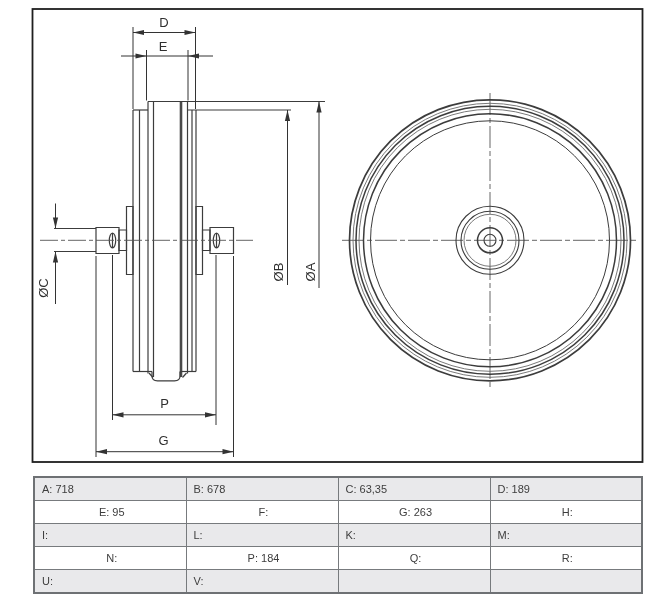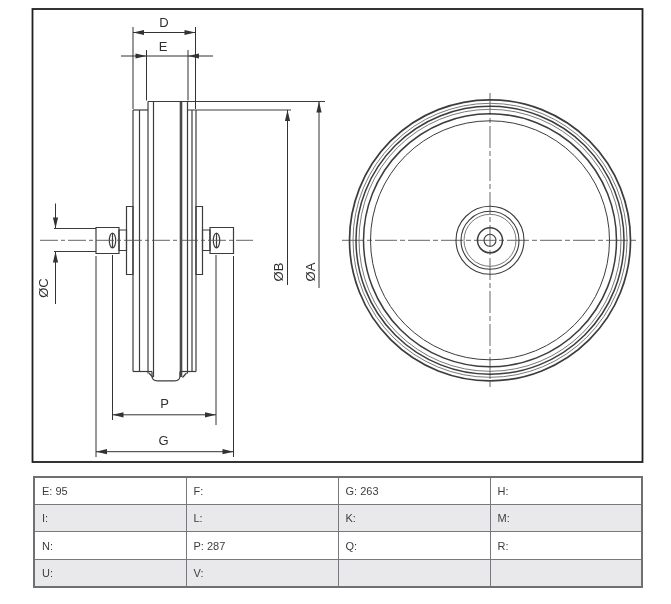--- a/index.html
+++ b/index.html
@@ -8,21 +8,21 @@
   .drawing-svg{position:absolute;left:0;top:0;}
   line,path,rect.part,ellipse,circle{vector-effect:non-scaling-stroke;}
   .dim-text{font-family:"Liberation Sans",sans-serif;font-size:13px;fill:#2f2f2f;}
   
   .spec-table{position:absolute;left:33px;top:476px;width:610px;height:112px;
               border-collapse:collapse;table-layout:fixed;
               font-size:11px;color:#3d3d3d;}
   .spec-table td{border:1.5px solid #777a7d;height:22px;padding:0 4px 0 7px;
                  vertical-align:middle;overflow:hidden;white-space:nowrap;}
   .spec-table tr.striped td{background:#e9e9eb;}
-  .spec-table tr.plain td{background:#ffffff;}
+  .spec-table tr.plain td{background:#ffffff;text-align:center;}
   .spec-table{border:2px solid #6e7174;}
 </style>
 </head>
 <body>
 
 <div class="page">
 
   <svg class="drawing-svg" width="671" height="475" viewBox="0 0 671 475">
 
     <rect x="32.5" y="9" width="610" height="453" fill="none" stroke="#1f1f1f" stroke-width="1.8"></rect>
@@ -125,35 +125,41 @@
       <text class="dim-text" transform="translate(48,288) rotate(-90)" text-anchor="middle">ØC</text>
       <text class="dim-text" transform="translate(283,272) rotate(-90)" text-anchor="middle">ØB</text>
       <text class="dim-text" transform="translate(314.5,272) rotate(-90)" text-anchor="middle">ØA</text>
       <text class="dim-text" x="164.5" y="408" text-anchor="middle">P</text>
       <text class="dim-text" x="163.5" y="445" text-anchor="middle">G</text>
     </g>
   </svg>
 
   <table class="spec-table">
     <tbody>
+      <tr class="striped">
+        <td>A: 718</td>
+        <td>B: 678</td>
+        <td>C: 63,35</td>
+        <td>D: 189</td>
+      </tr>
       <tr class="plain">
         <td>E: 95</td>
         <td>F:</td>
         <td>G: 263</td>
         <td>H:</td>
       </tr>
       <tr class="striped">
         <td>I:</td>
         <td>L:</td>
         <td>K:</td>
         <td>M:</td>
       </tr>
       <tr class="plain">
         <td>N:</td>
-        <td>P: 287</td>
+        <td>P: 184</td>
         <td>Q:</td>
         <td>R:</td>
       </tr>
       <tr class="striped">
         <td>U:</td>
         <td>V:</td>
         <td></td>
         <td></td>
       </tr>
     </tbody>

